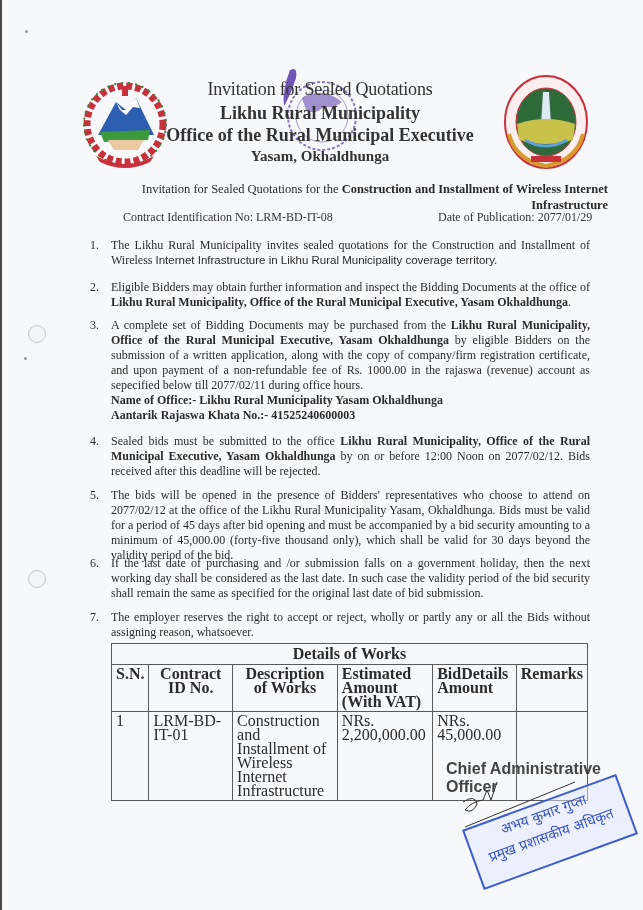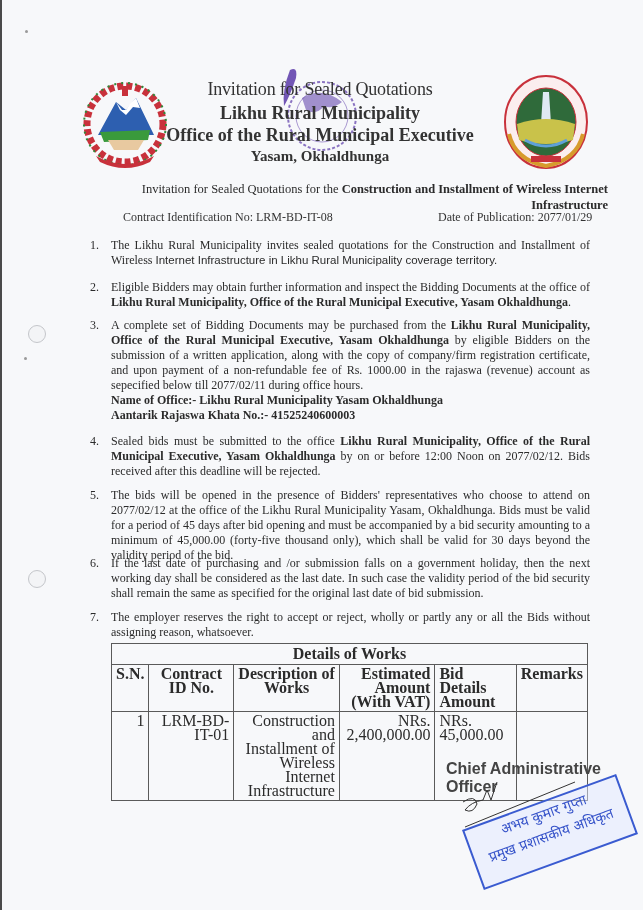--- a/index.html
+++ b/index.html
@@ -33,22 +33,22 @@
   .item .txt { margin-left: 21px; }
   .sans { font-family: "Liberation Sans", sans-serif; font-size: 11.5px; }
   .item b { font-weight: bold; }
   .bank { font-weight: bold; display: block; }
 
   table.works { position: absolute; left: 111px; top: 643px; width: 477px; border-collapse: collapse; font-size: 16px; color: #2b2b2b; }
   table.works td, table.works th { border: 1px solid #5a5a5a; padding: 2px 4px; vertical-align: top; line-height: 14px; }
   table.works th.title { text-align: center; height: 14px; padding: 3px; }
   table.works th.col { height: 40px; }
   table.works td { height: 36px; }
-  .c { text-align: right; }
-  .bidsec { display: flex; justify-content: flex-start; flex-direction: column; }
+  .c { text-align: left; }
+  .bidsec { display: flex; justify-content: flex-start; }
 
   .sign-title { position: absolute; left: 446px; top: 760px; font-family: "Liberation Sans", sans-serif; font-size: 16px; font-weight: bold; color: #444; }
   .signature { position: absolute; left: 455px; top: 772px; width: 150px; height: 60px; }
   .name-stamp { position: absolute; left: 468px; top: 800px; width: 160px; height: 60px; transform: rotate(-20deg); border: 2px solid #3a5bd0; background: rgba(225,232,255,0.5); color: #3552c9; font-size: 14px; line-height: 22px; text-align: center; font-family: "DejaVu Sans", sans-serif; }
 </style>
 </head>
 <body>
 
 <div class="left-edge"></div>
 <div class="dot" style="left:25px;top:30px"></div>
@@ -160,21 +160,21 @@
             <span>Details</span>
           </div>
       <div>Amount</div>
     </th>
     <th class="col" style="text-align:left">Remarks</th>
   </tr>
   <tr>
     <td class="c">1</td>
     <td class="c">LRM-BD-IT-01</td>
     <td class="c">Construction and Installment of Wireless Internet Infrastructure</td>
-    <td class="c">NRs. 2,400,000.00</td>
+    <td class="c">NRs. 2,200,000.00</td>
     <td>NRs. 45,000.00</td>
     <td></td>
   </tr>
 </tbody>
   </table>
 
 <div class="sign-title">Chief Administrative Officer</div>
 
 <svg class="signature" viewBox="0 0 150 60">
   <path d="M10 55 L120 10" stroke="#333" stroke-width="1" fill="none"></path>

